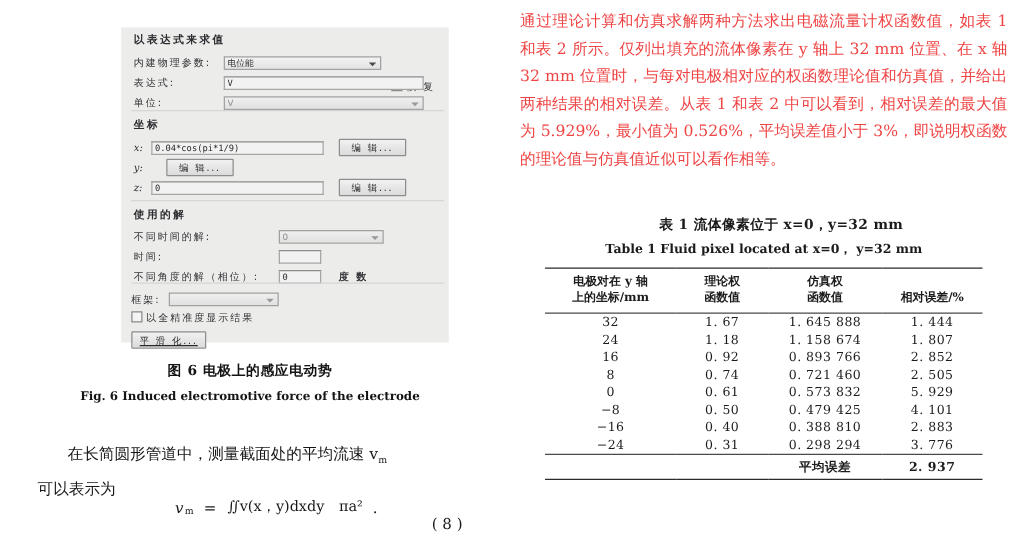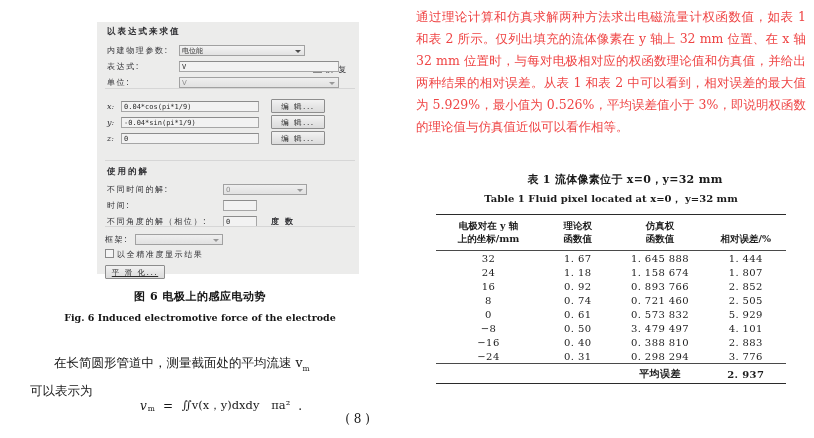--- a/index.html
+++ b/index.html
@@ -173,30 +173,30 @@
 
         <div class="row">
           <div class="lbl" style="width:72px;">单位:</div>
           <div class="sel dim" style="width:160px;">V</div>
         </div>
       </div>
 
       <div class="divider" style="position:absolute;left:8px;top:66px;width:250px;"></div>
 
       <div style="position:absolute;left:10px;top:72px;width:246px;">
+        <div class="sec-title">坐标</div>
 
         <div class="row" style="margin-top:5px;">
           <div class="lbl lbl-it" style="width:14px;font-style:italic;">x:</div>
           <div class="inp" style="width:138px;">0.04*cos(pi*1/9)</div>
           <div class="btn" style="width:54px;margin-left:12px;">编 辑...</div>
         </div>
 
         <div class="row">
           <div class="lbl lbl-it" style="width:14px;font-style:italic;">y:</div>
-          <div class="inp" style="width:138px;">-0.04*sin(pi*1/9)</div>
           <div class="btn" style="width:54px;margin-left:12px;">编 辑...</div>
         </div>
 
         <div class="row">
           <div class="lbl lbl-it" style="width:14px;font-style:italic;">z:</div>
           <div class="inp" style="width:138px;">0</div>
           <div class="btn" style="width:54px;margin-left:12px;">编 辑...</div>
         </div>
       </div>
 
@@ -318,21 +318,21 @@
           </tr>
           <tr>
             <td>0</td>
             <td>0. 61</td>
             <td>0. 573 832</td>
             <td>5. 929</td>
           </tr>
           <tr>
             <td>−8</td>
             <td>0. 50</td>
-            <td>3. 479 497</td>
+            <td>0. 479 425</td>
             <td>4. 101</td>
           </tr>
           <tr>
             <td>−16</td>
             <td>0. 40</td>
             <td>0. 388 810</td>
             <td>2. 883</td>
           </tr>
           <tr>
             <td>−24</td>

